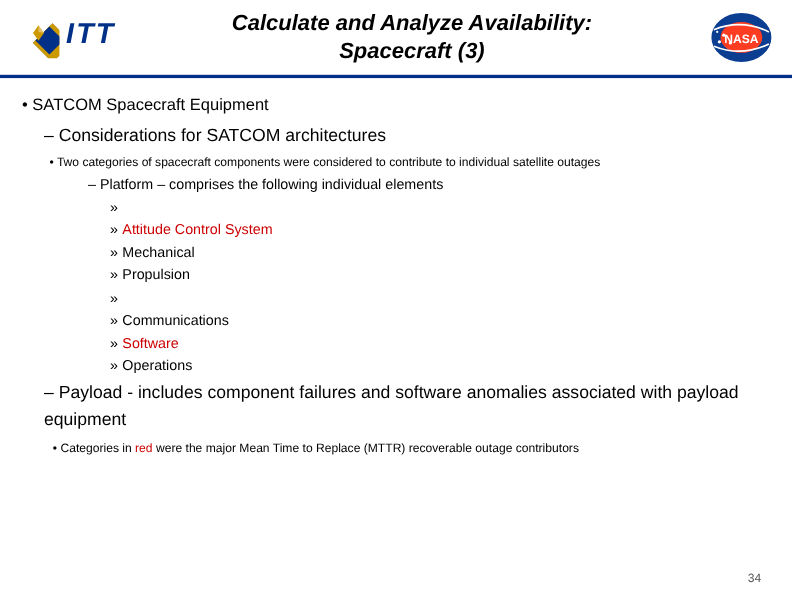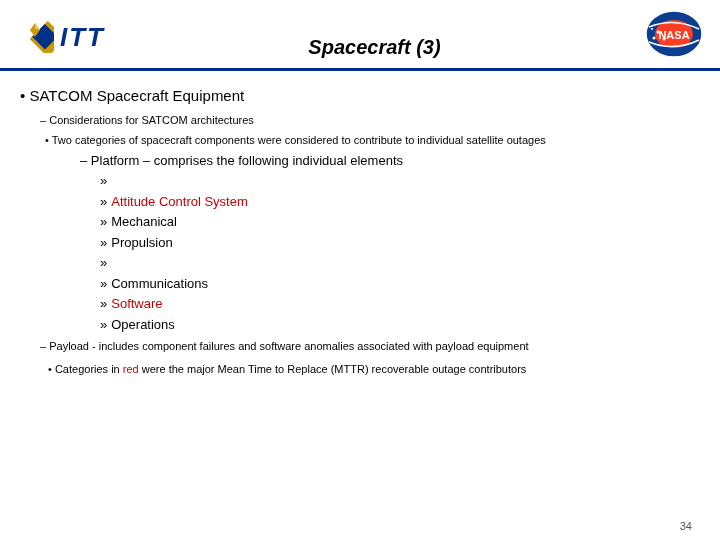--- a/index.html
+++ b/index.html
@@ -15,21 +15,21 @@
     .header {
       display: flex;
       align-items: center;
       justify-content: space-between;
       padding: 8px 16px;
       background: #fff;
       border-bottom: 3px solid #003087;
     }
     .header-logo {
       display: flex;
-      align-items: flex-end;
+      align-items: flex-start;
       gap: 6px;
     }
     .logo-diamond {
       width: 38px;
       height: 38px;
     }
     .logo-itt {
       font-size: 26px;
       font-weight: bold;
       color: #003087;
@@ -58,21 +58,21 @@
       font-size: 13px;
       line-height: 1.5;
     }
 
     .level1 {
       font-size: 15px;
       font-weight: normal;
       margin-bottom: 4px;
     }
     .level2 {
-      font-size: 11px;
+      font-size: 16px;
       margin-left: 20px;
       margin-bottom: 4px;
     }
     .level2::before {
       content: '– ';
     }
     .level3 {
       font-size: 11px;
       margin-left: 25px;
       margin-bottom: 2px;
@@ -121,21 +121,21 @@
       <rect x="19" y="1" width="25" height="25" transform="rotate(45 19 19)" fill="#cc9900" stroke="#aa7700" stroke-width="0.5"></rect>
       <rect x="19" y="5" width="18" height="18" transform="rotate(45 19 19)" fill="#003087"></rect>
       <polygon points="19,8 24,15 19,22 14,15" fill="#cc9900"></polygon>
       <polygon points="19,8 24,15 19,14" fill="#fff" opacity="0.4"></polygon>
     </svg>
     <span class="logo-itt">ITT</span>
   </div>
 
   <div class="header-title">
     <h1>
-      <br>
+      <span>Calculate and Analyze Availability:</span><br>
       <span>Spacecraft (3)</span>
     </h1>
   </div>
 
   <svg class="nasa-logo" viewBox="0 0 60 50" xmlns="http://www.w3.org/2000/svg">
     <ellipse cx="30" cy="25" rx="28" ry="23" fill="#0b3d91"></ellipse>
     <ellipse cx="30" cy="25" rx="19" ry="14" fill="#fc3d21"></ellipse>
     <text x="30" y="30" text-anchor="middle" fill="white" font-size="11" font-weight="bold" font-family="Arial">NASA</text>
     <ellipse cx="30" cy="25" rx="28" ry="23" fill="none" stroke="white" stroke-width="1.5"></ellipse>
 

